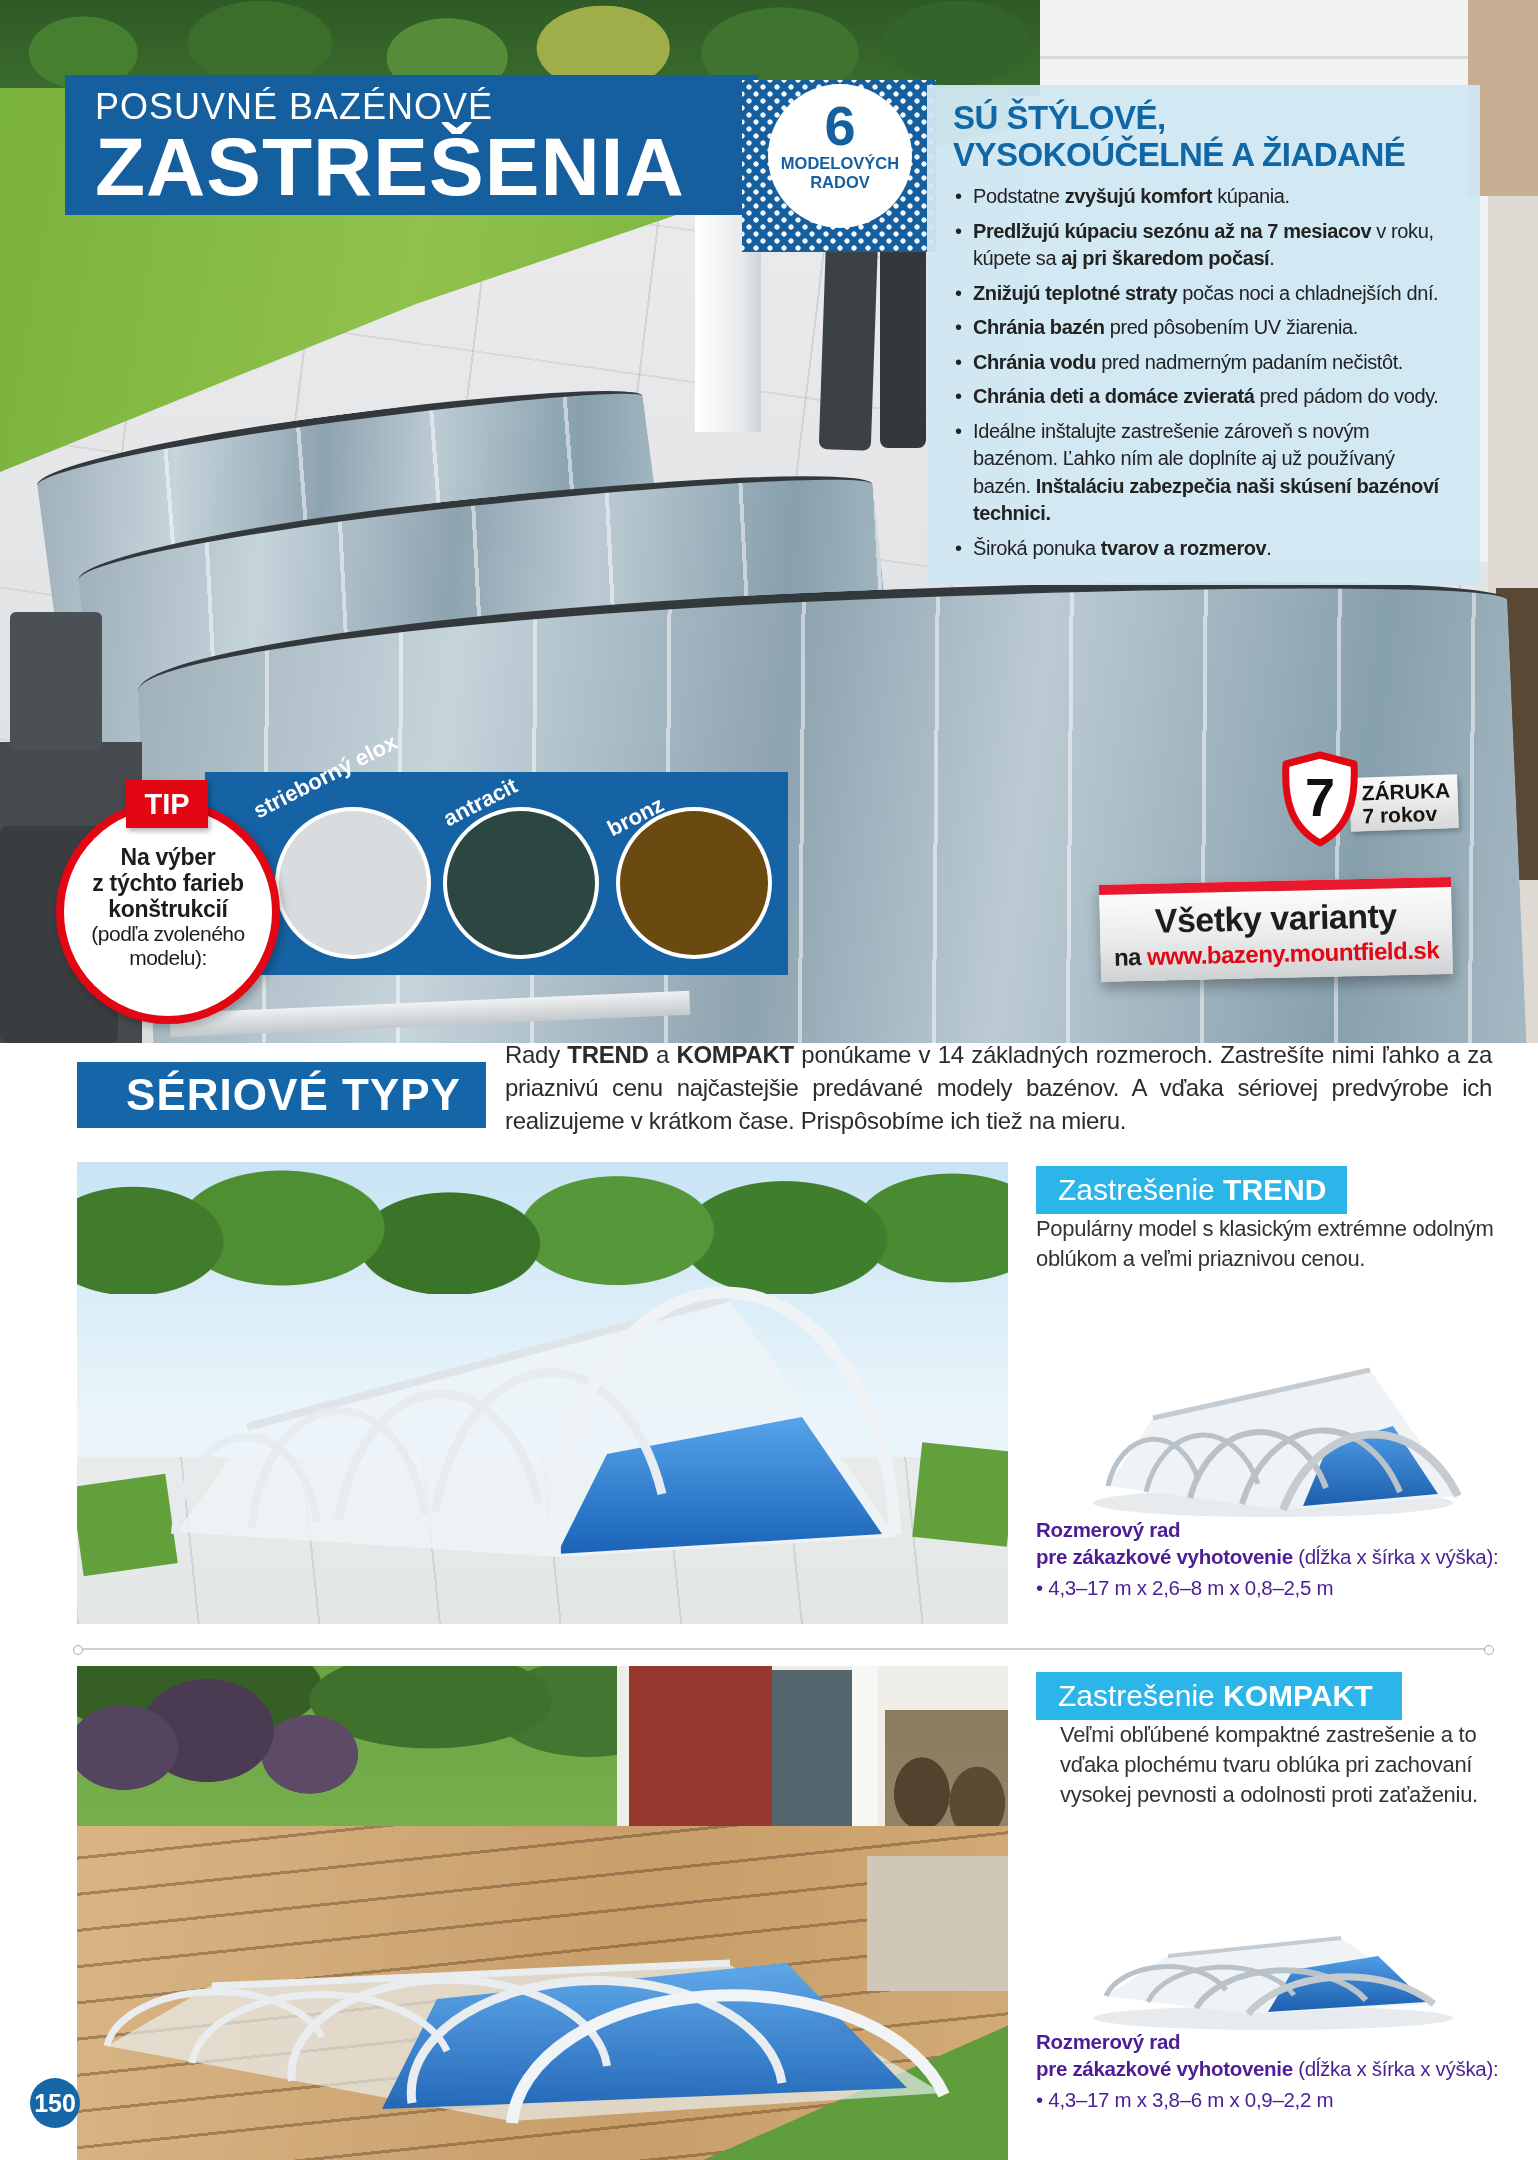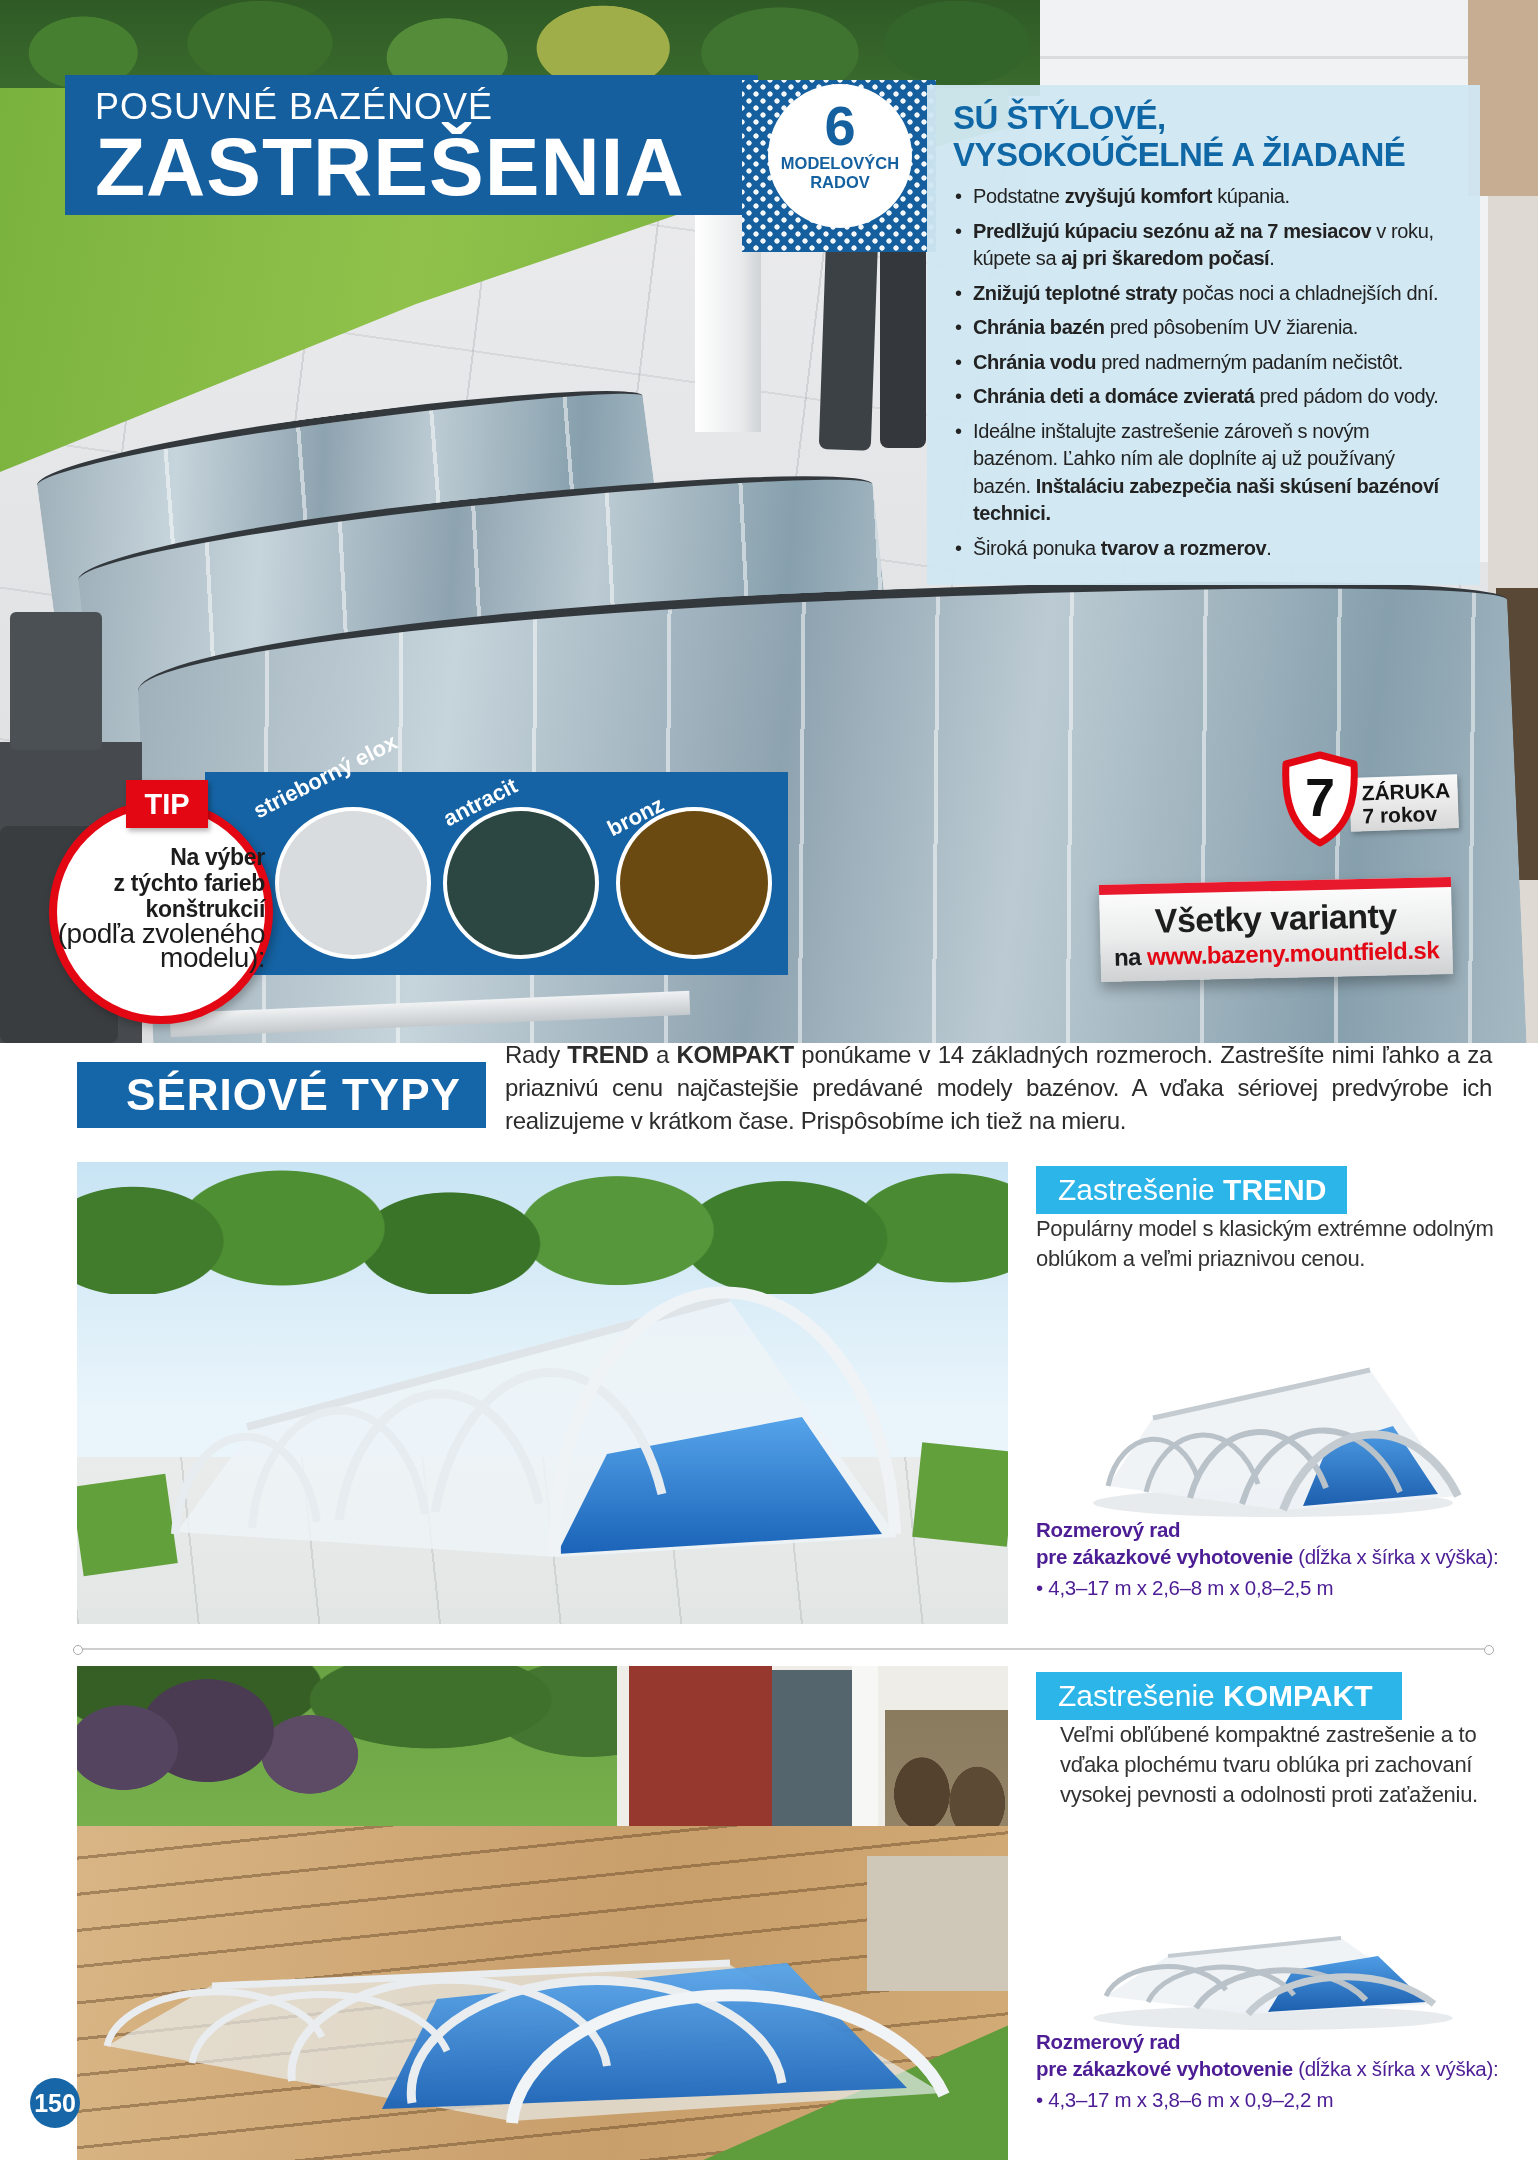--- a/index.html
+++ b/index.html
@@ -79,25 +79,25 @@
   
   .swpanel{position:absolute;left:205px;top:772px;width:583px;height:203px;background:#1563a4;}
   .oval{position:absolute;width:156px;height:152px;border-radius:50%;border:4px solid #fff;box-sizing:border-box;}
   .sw0{left:70px;top:35px;background:#d9dcdf;}
   .sw1{left:238px;top:35px;background:#2c4641;}
   .sw2{left:411px;top:35px;background:#6a4a10;}
   .swlab{position:absolute;color:#fff;font-size:22px;font-weight:800;transform:rotate(-27deg);transform-origin:left bottom;white-space:nowrap;}
   .swl0{left:56px;top:26px;}
   .swl1{left:246px;top:34px;}
   .swl2{left:410px;top:44px;}
-  .tipc{position:absolute;left:49px;top:800px;width:224px;height:224px;border-radius:50%;background:#fff;
-        border:8px solid #e30613;box-sizing:border-box;text-align:right;color:#1c1c1c;
+  .tipc{position:absolute;left:56px;top:800px;width:224px;height:224px;border-radius:50%;background:#fff;
+        border:8px solid #e30613;box-sizing:border-box;text-align:center;color:#1c1c1c;
         box-shadow:3px 4px 8px rgba(0,0,0,.25);}
   .tipc .tb{font-size:23px;font-weight:800;line-height:26px;margin-top:36px;letter-spacing:-.3px;}
-  .tipc .tn{font-size:28px;line-height:24px;letter-spacing:-.5px;}
+  .tipc .tn{font-size:21px;line-height:24px;letter-spacing:-.5px;}
   .tipbadge{position:absolute;left:126px;top:780px;width:82px;height:48px;background:#e30613;color:#fff;
             font-size:29px;font-weight:900;text-align:center;line-height:48px;box-shadow:2px 3px 5px rgba(0,0,0,.3);}
 
   
   .warr{position:absolute;left:1278px;top:750px;width:190px;height:112px;}
   .warr .shield{position:absolute;left:0;top:0;}
   .warr .num{position:absolute;left:0;top:16px;width:84px;text-align:center;font-size:54px;font-weight:900;color:#101010;}
   .warr .lab{position:absolute;left:72px;top:26px;width:108px;height:54px;transform:rotate(-2deg);
              background:linear-gradient(#fafafa,#d8d8d8);box-shadow:2px 3px 5px rgba(0,0,0,.25);
              padding:4px 0 0 12px;box-sizing:border-box;color:#141414;}

